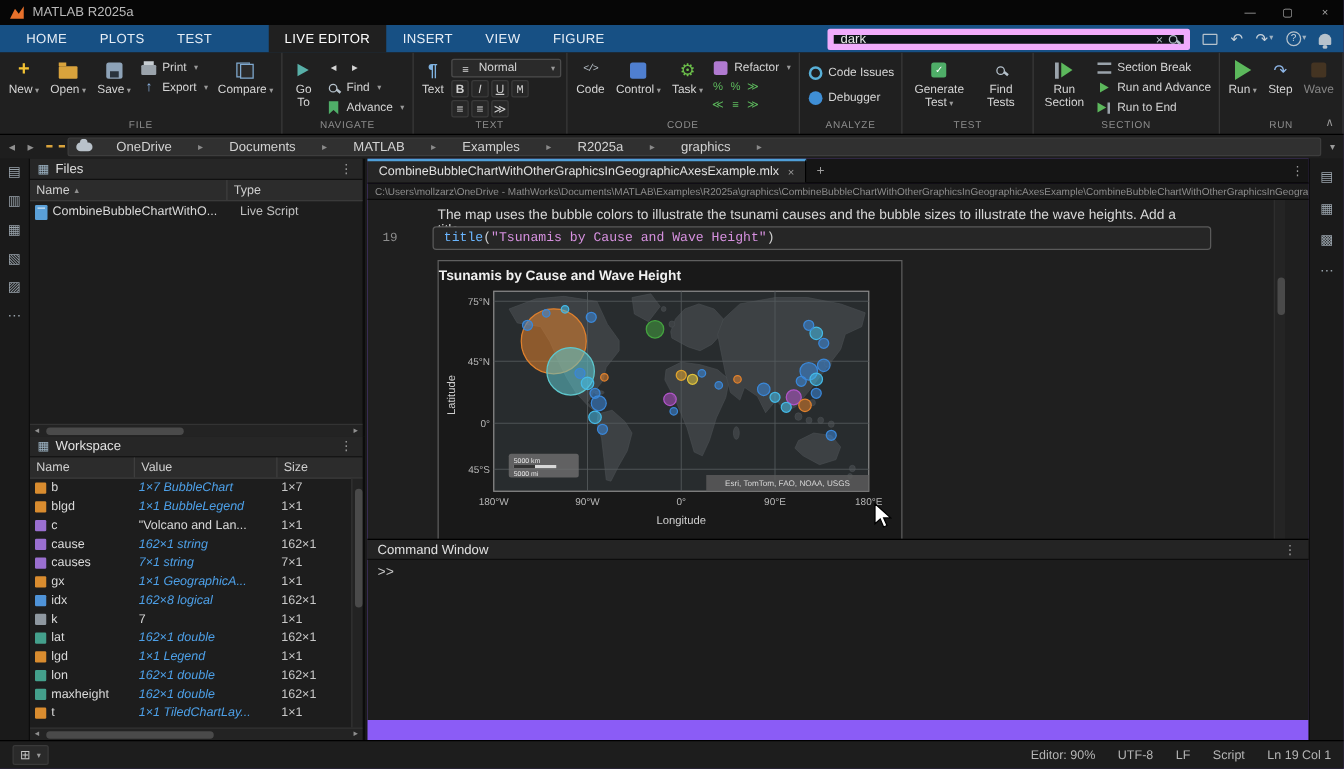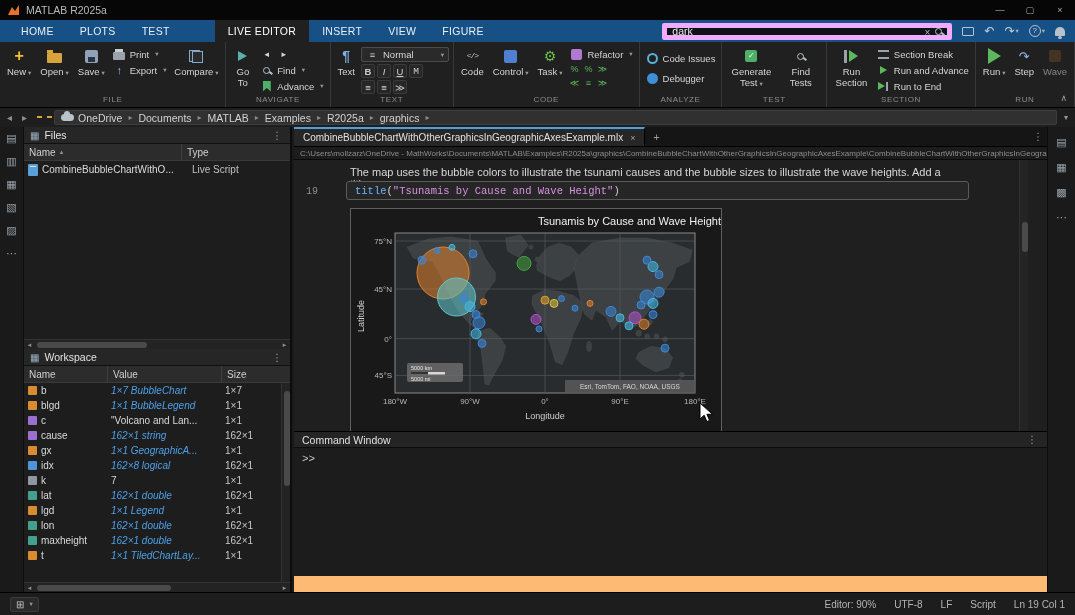--- a/index.html
+++ b/index.html
@@ -77,21 +77,21 @@
 .disabled{opacity:.55}
 .fmtbtn{width:14px;height:14px;display:flex;align-items:center;justify-content:center;font-size:9.5px;color:#cfcfcf;border:1px solid #3b3b3b;background:#272727;border-radius:2px}
 .fmt-b{font-weight:bold}.fmt-i{font-style:italic}.fmt-u{text-decoration:underline}.fmt-m{font-family:"Liberation Mono",monospace}
 .styledrop{display:flex;align-items:center;gap:4px;border:1px solid #4c4c4c;background:#2a2a2a;padding:0 4px;height:15px;font-size:9.5px;width:88px;border-radius:2px;color:#d5d5d5}
 .styledrop .sp{flex:1}
 .fmtrow{display:flex;gap:2px}
 .collapse-btn{position:absolute;right:8px;bottom:4px;color:#9a9a9a;font-size:9px}
 
 .crumbbar{position:absolute;top:108px;left:0;right:0;height:19px;background:#1e1e1e;display:flex;align-items:center;font-size:10.5px;padding:0 4px;gap:4px}
 .navic{color:#8f8f8f;font-size:10px;padding:0 3px}
-.crumbinner{flex:1;height:15px;background:#303030;border:1px solid #3d3d3d;border-radius:2px;display:flex;align-items:center;padding:0 6px;gap:4px;overflow:hidden;white-space:nowrap}
+.crumbinner{flex:1;height:15px;background:#303030;border:1px solid #3d3d3d;border-radius:2px;display:flex;align-items:center;padding:0 6px;gap:19px;overflow:hidden;white-space:nowrap}
 .cloud{width:13px;height:7px;background:#b9c2ca;border-radius:4px;position:relative;flex:0 0 auto}
 .cloud::before{content:"";position:absolute;left:3px;top:-3px;width:6px;height:6px;background:#b9c2ca;border-radius:50%}
 .bitem{color:#d2d2d2}
 .bsep{color:#8a8a8a;font-size:8px;padding:0 2px}
 .crumb-dd{color:#9a9a9a;font-size:8px;margin-left:auto;padding:0 3px}
 
 .leftstrip{position:absolute;top:127px;bottom:23px;left:0;width:24px;background:#1a1a1a;border-right:1px solid #0c0c0c;display:flex;flex-direction:column;align-items:center;padding-top:6px;gap:12px}
 .stripic{color:#98a2aa;font-size:11px;line-height:1}
 
 .panel{position:absolute;left:24px;width:268px;background:#1d1d1d;border-right:2px solid #0c0c0c}
@@ -117,37 +117,37 @@
 .wval{width:110px;color:#4da0e8;font-style:italic;overflow:hidden;white-space:nowrap}
 .wval.plain{color:#d8d8d8;font-style:normal}
 .wsize{flex:1;color:#c8c8c8}
 .hscroll{position:absolute;bottom:0;left:0;right:0;height:10px;background:#232323;border-top:1px solid #333;display:flex;align-items:center}
 .harrow{width:11px;text-align:center;color:#8f8f8f;font-size:7px;line-height:10px}
 .htrack{flex:1;position:relative;height:100%}
 .hthumb{position:absolute;top:2px;height:6px;background:#4a4a4a;border-radius:3px}
 .vscroll{position:absolute;right:0;top:34px;bottom:10px;width:9px;background:#232323;border-left:1px solid #333}
 .vthumb{position:absolute;left:1.5px;width:6px;background:#4a4a4a;border-radius:3px}
 
-.editor{position:absolute;top:127px;left:294px;right:28px;bottom:23px;background:#fdba74}
+.editor{position:absolute;top:127px;left:294px;right:28px;bottom:23px;background:#8b5cf6}
 .tabbar{position:absolute;top:0;left:0;right:0;height:20px;background:#151515;border-bottom:1px solid #000;display:flex;align-items:stretch}
 .doctab{display:flex;align-items:center;gap:7px;padding:0 9px;background:#262626;border-top:2px solid #4f9fd8;border-right:1px solid #000;font-size:10px;color:#e0e0e0;max-width:470px;white-space:nowrap}
 .tabclose{color:#9f9f9f;font-size:9px}
 .plustab{width:22px;display:flex;align-items:center;justify-content:center;color:#9f9f9f;font-size:11px}
 .tabbar .sp{flex:1}
 .tabbar-menu{width:18px;display:flex;align-items:center;justify-content:center;color:#9a9a9a;font-size:10px}
 .pathbar{position:absolute;top:20px;left:0;right:0;height:13px;background:#1c1c1c;border-bottom:1px solid #0a0a0a;font-size:8px;color:#8d8d8d;display:flex;align-items:center;padding:0 6px;overflow:hidden;white-space:nowrap}
 .docarea{position:absolute;top:33px;left:0;right:0;bottom:145px;background:#1f1f1f;overflow:hidden}
 .paragraph{position:absolute;left:56px;top:6px;right:95px;color:#d8d8d8;font-size:11px}
 .gutter-num{position:absolute;left:12px;top:26px;color:#8d8d8d;font-size:10px;font-family:"Liberation Mono",monospace}
 .codeblock{position:absolute;left:52px;right:78px;top:21px;height:19px;border:1px solid #5a5a5a;border-radius:3px;background:#262626;display:flex;align-items:center;padding-left:8px;font-family:"Liberation Mono",monospace;font-size:10.5px}
 .code-fn{color:#6ab6ff}
 .code-par{color:#cfcfcf}
 .code-str{color:#d791e0}
 .figurebox{position:absolute;left:56px;top:48px;width:372px;height:229px;background:#191919;border:1px solid #5f5f5f}
-.figtitle{text-align:right;padding-top:6px;font-weight:normal;font-size:11px;color:#f0f0f0;height:22px}
+.figtitle{text-align:left;padding-top:6px;font-weight:bold;font-size:11px;color:#f0f0f0;height:22px}
 .escroll{position:absolute;right:19px;top:0;bottom:0;width:9px;background:#242424;border-left:1px solid #2e2e2e}
 .ethumb{position:absolute;left:1.5px;width:6px;top:62px;height:30px;background:#4a4a4a;border-radius:3px}
 
 .cmdwin{position:absolute;left:0;right:0;bottom:16px;height:145px;background:#1c1c1c;border-top:1px solid #000}
 .cmdhead{height:16px;background:#242424;display:flex;align-items:center;padding:0 8px;font-size:10.5px;color:#e0e0e0;border-bottom:1px solid #0d0d0d}
 .cmdhead .sp{flex:1}
 .cmdprompt{padding:5px 8px;font-family:"Liberation Mono",monospace;font-size:11px;color:#c8c8c8}
 
 .rightstrip{position:absolute;top:127px;right:0;width:28px;bottom:23px;background:#1a1a1a;border-left:1px solid #0c0c0c;display:flex;flex-direction:column;align-items:center;padding-top:10px;gap:14px}
 
@@ -561,20 +561,26 @@
         <span class="wic k-string"></span>
         <span class="wname">c</span>
         <span class="wval plain">"Volcano and Lan...</span>
         <span class="wsize">1×1</span>
       </div>
       <div class="wrow">
         <span class="wic k-strarr"></span>
         <span class="wname">cause</span>
         <span class="wval">162×1 string</span>
         <span class="wsize">162×1</span>
+      </div>
+      <div class="wrow">
+        <span class="wic k-strarr"></span>
+        <span class="wname">causes</span>
+        <span class="wval">7×1 string</span>
+        <span class="wsize">7×1</span>
       </div>
       <div class="wrow">
         <span class="wic k-object"></span>
         <span class="wname">gx</span>
         <span class="wval">1×1 GeographicA...</span>
         <span class="wsize">1×1</span>
       </div>
       <div class="wrow">
         <span class="wic k-logical"></span>
         <span class="wname">idx</span>

